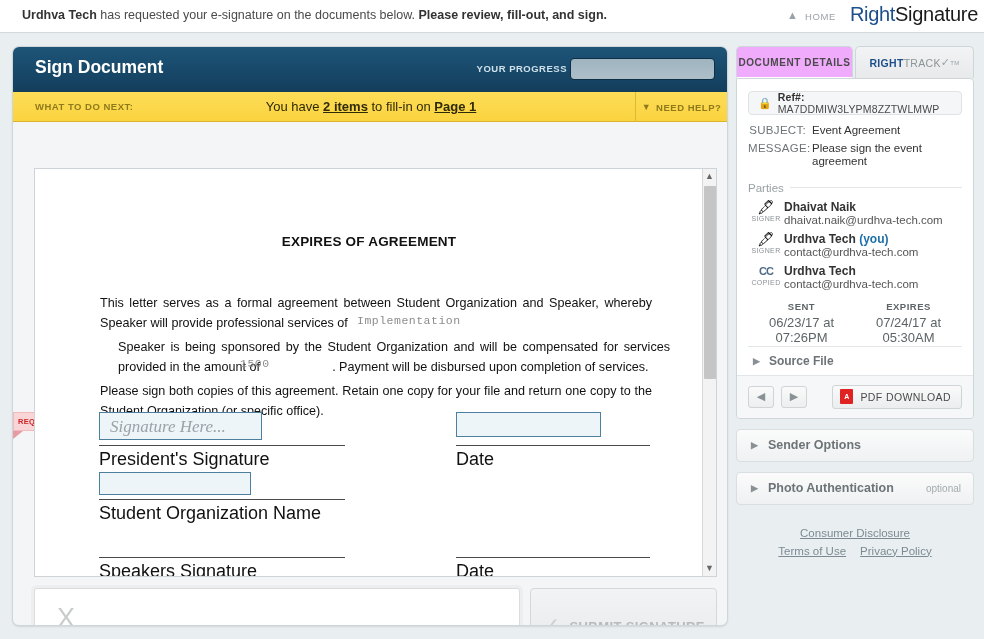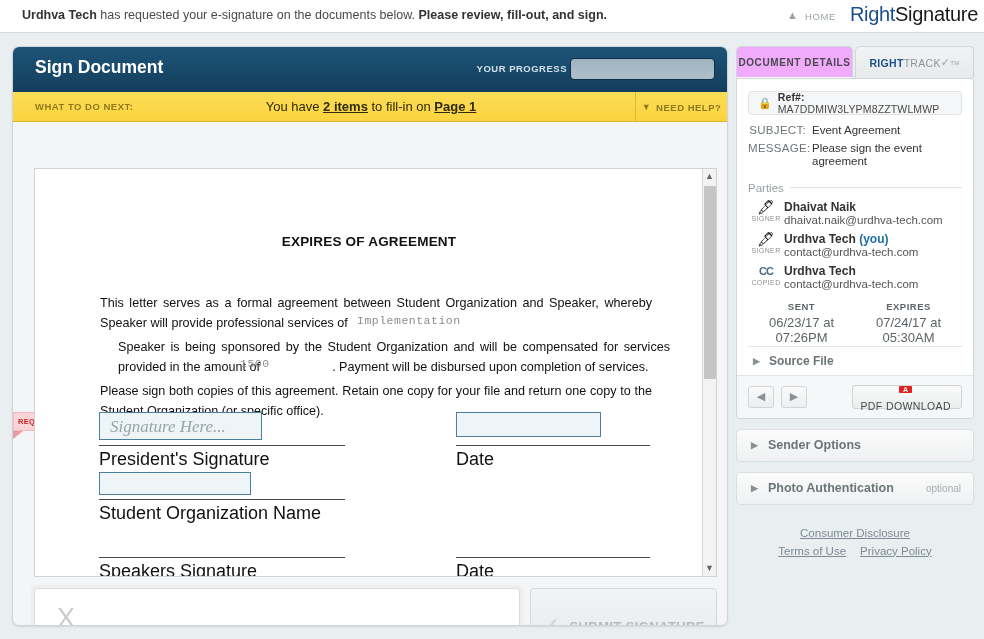--- a/index.html
+++ b/index.html
@@ -273,21 +273,21 @@
     background: linear-gradient(#fafafa, #eceeef);
     border: 1px solid #cfd4d6; border-radius: 3px;
     display: flex; align-items: center; justify-content: center;
     font-size: 11px; color: #8a9194;
   }
   #pdf-btn {
     margin-left: auto; height: 24px;
     background: linear-gradient(#fafafa, #ebedee);
     border: 1px solid #cfd4d6; border-radius: 3px;
     display: flex; align-items: center; gap: 7px; padding: 0 10px 0 7px;
-    font-size: 10.5px; color: #4a4a4a; letter-spacing: .4px; flex-direction: column;
+    font-size: 10.5px; color: #4a4a4a; letter-spacing: .4px;
   }
   #pdf-icon {
     width: 13px; height: 15px; background: #e02222; border-radius: 1px;
     color: #fff; font-size: 7px; font-weight: bold;
     display: flex; align-items: center; justify-content: center;
   }
 
   .accordion {
     margin-top: 10px; height: 33px;
     background: linear-gradient(#fbfbfb, #eff1f2);

